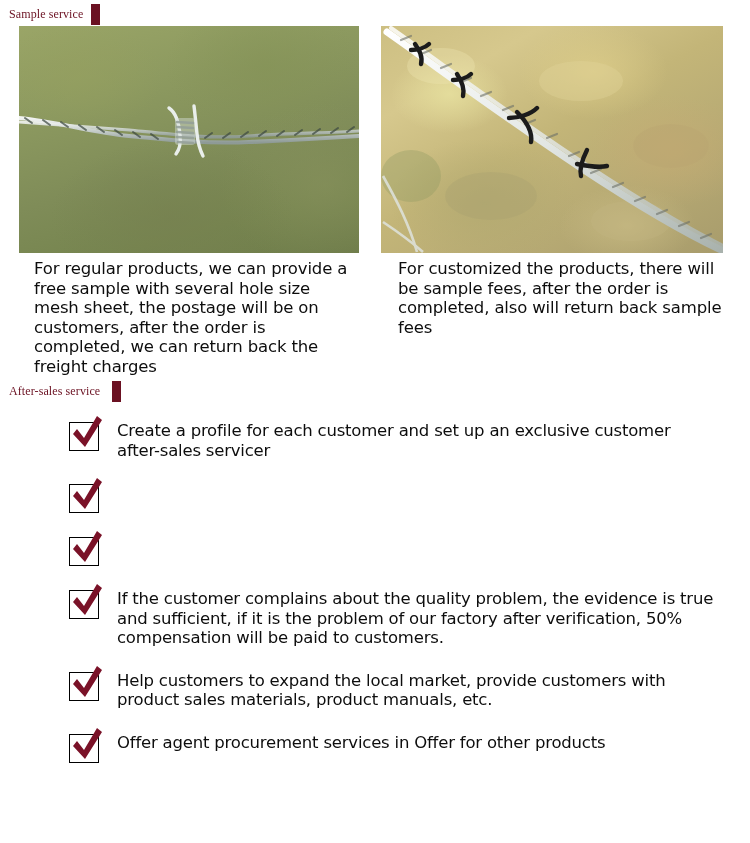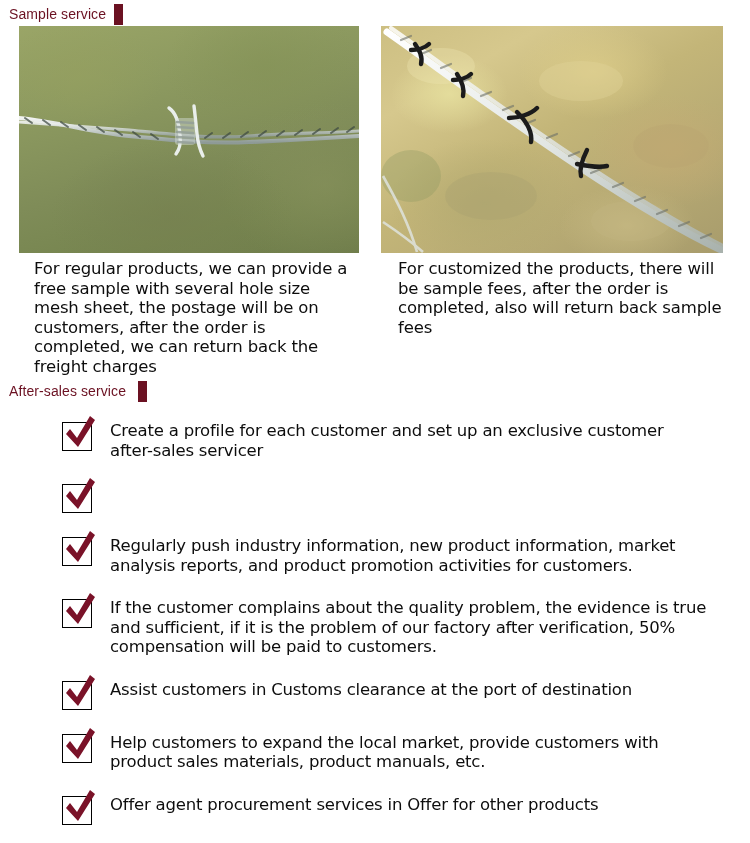--- a/index.html
+++ b/index.html
@@ -18,24 +18,24 @@
 
   
   .section-heading {
     display: flex;
     align-items: center;
     gap: 8px;
     padding-left: 9px;
   }
   .section-heading .heading-text {
     color: #6b1122;
-    font-size: 14px;
+    font-size: 12px;
     line-height: 23px;
     letter-spacing: 0.1px;
-    font-family: Liberation Sans, sans-serif;
+    font-family: Liberation Serif, serif;
     white-space: nowrap;
   }
   .section-heading .heading-bar {
     display: inline-block;
     width: 9px;
     height: 21px;
     background: #6b1122;
   }
   #heading-sample { position: absolute; left: 0; top: 3px; }
   #heading-after  { position: absolute; left: 0; top: 380px; gap: 12px; }
@@ -96,20 +96,21 @@
     position: absolute;
     left: 0;
     top: 417px;
     width: 750px;
   }
   .check-item {
     display: flex;
     align-items: flex-start;
     padding-left: 62px;
     margin-bottom: 19px;
+    margin-left: 7px;
   }
   .check-box {
     flex: 0 0 auto;
     position: relative;
     width: 32px;
     height: 32px;
     margin-top: 2px;
     margin-right: 16px;
   }
   .check-box .box-outline {
@@ -288,42 +289,32 @@
     </span>
   </div>
 
   <div class="check-item">
     <span class="check-box">
       <span class="box-outline"></span>
       <svg viewBox="0 0 38 38" aria-hidden="true">
           <path d="M5,18 L9,13 L16,22 L29,0 L34,4 L17,31 Z" fill="#7a1228"></path>
         </svg>
     </span>
-    <span class="check-text">Regularly push industry information, new product information, market analysis reports, and product promotion activities for customers.</span>
   </div>
 
   <div class="check-item">
     <span class="check-box">
       <span class="box-outline"></span>
       <svg viewBox="0 0 38 38" aria-hidden="true">
           <path d="M5,18 L9,13 L16,22 L29,0 L34,4 L17,31 Z" fill="#7a1228"></path>
         </svg>
     </span>
     <span class="check-text">If the customer complains about the quality problem, the evidence is true and sufficient, if it is the problem of our factory after verification, 50% compensation will be paid to customers.</span>
   </div>
 
-  <div class="check-item">
-    <span class="check-box">
-      <span class="box-outline"></span>
-      <svg viewBox="0 0 38 38" aria-hidden="true">
-          <path d="M5,18 L9,13 L16,22 L29,0 L34,4 L17,31 Z" fill="#7a1228"></path>
-        </svg>
-    </span>
-    <span class="check-text">Assist customers in Customs clearance at the port of destination</span>
-  </div>
 
   <div class="check-item">
     <span class="check-box">
       <span class="box-outline"></span>
       <svg viewBox="0 0 38 38" aria-hidden="true">
           <path d="M5,18 L9,13 L16,22 L29,0 L34,4 L17,31 Z" fill="#7a1228"></path>
         </svg>
     </span>
     <span class="check-text">Help customers to expand the local market, provide customers with product sales materials, product manuals, etc.</span>
   </div>

